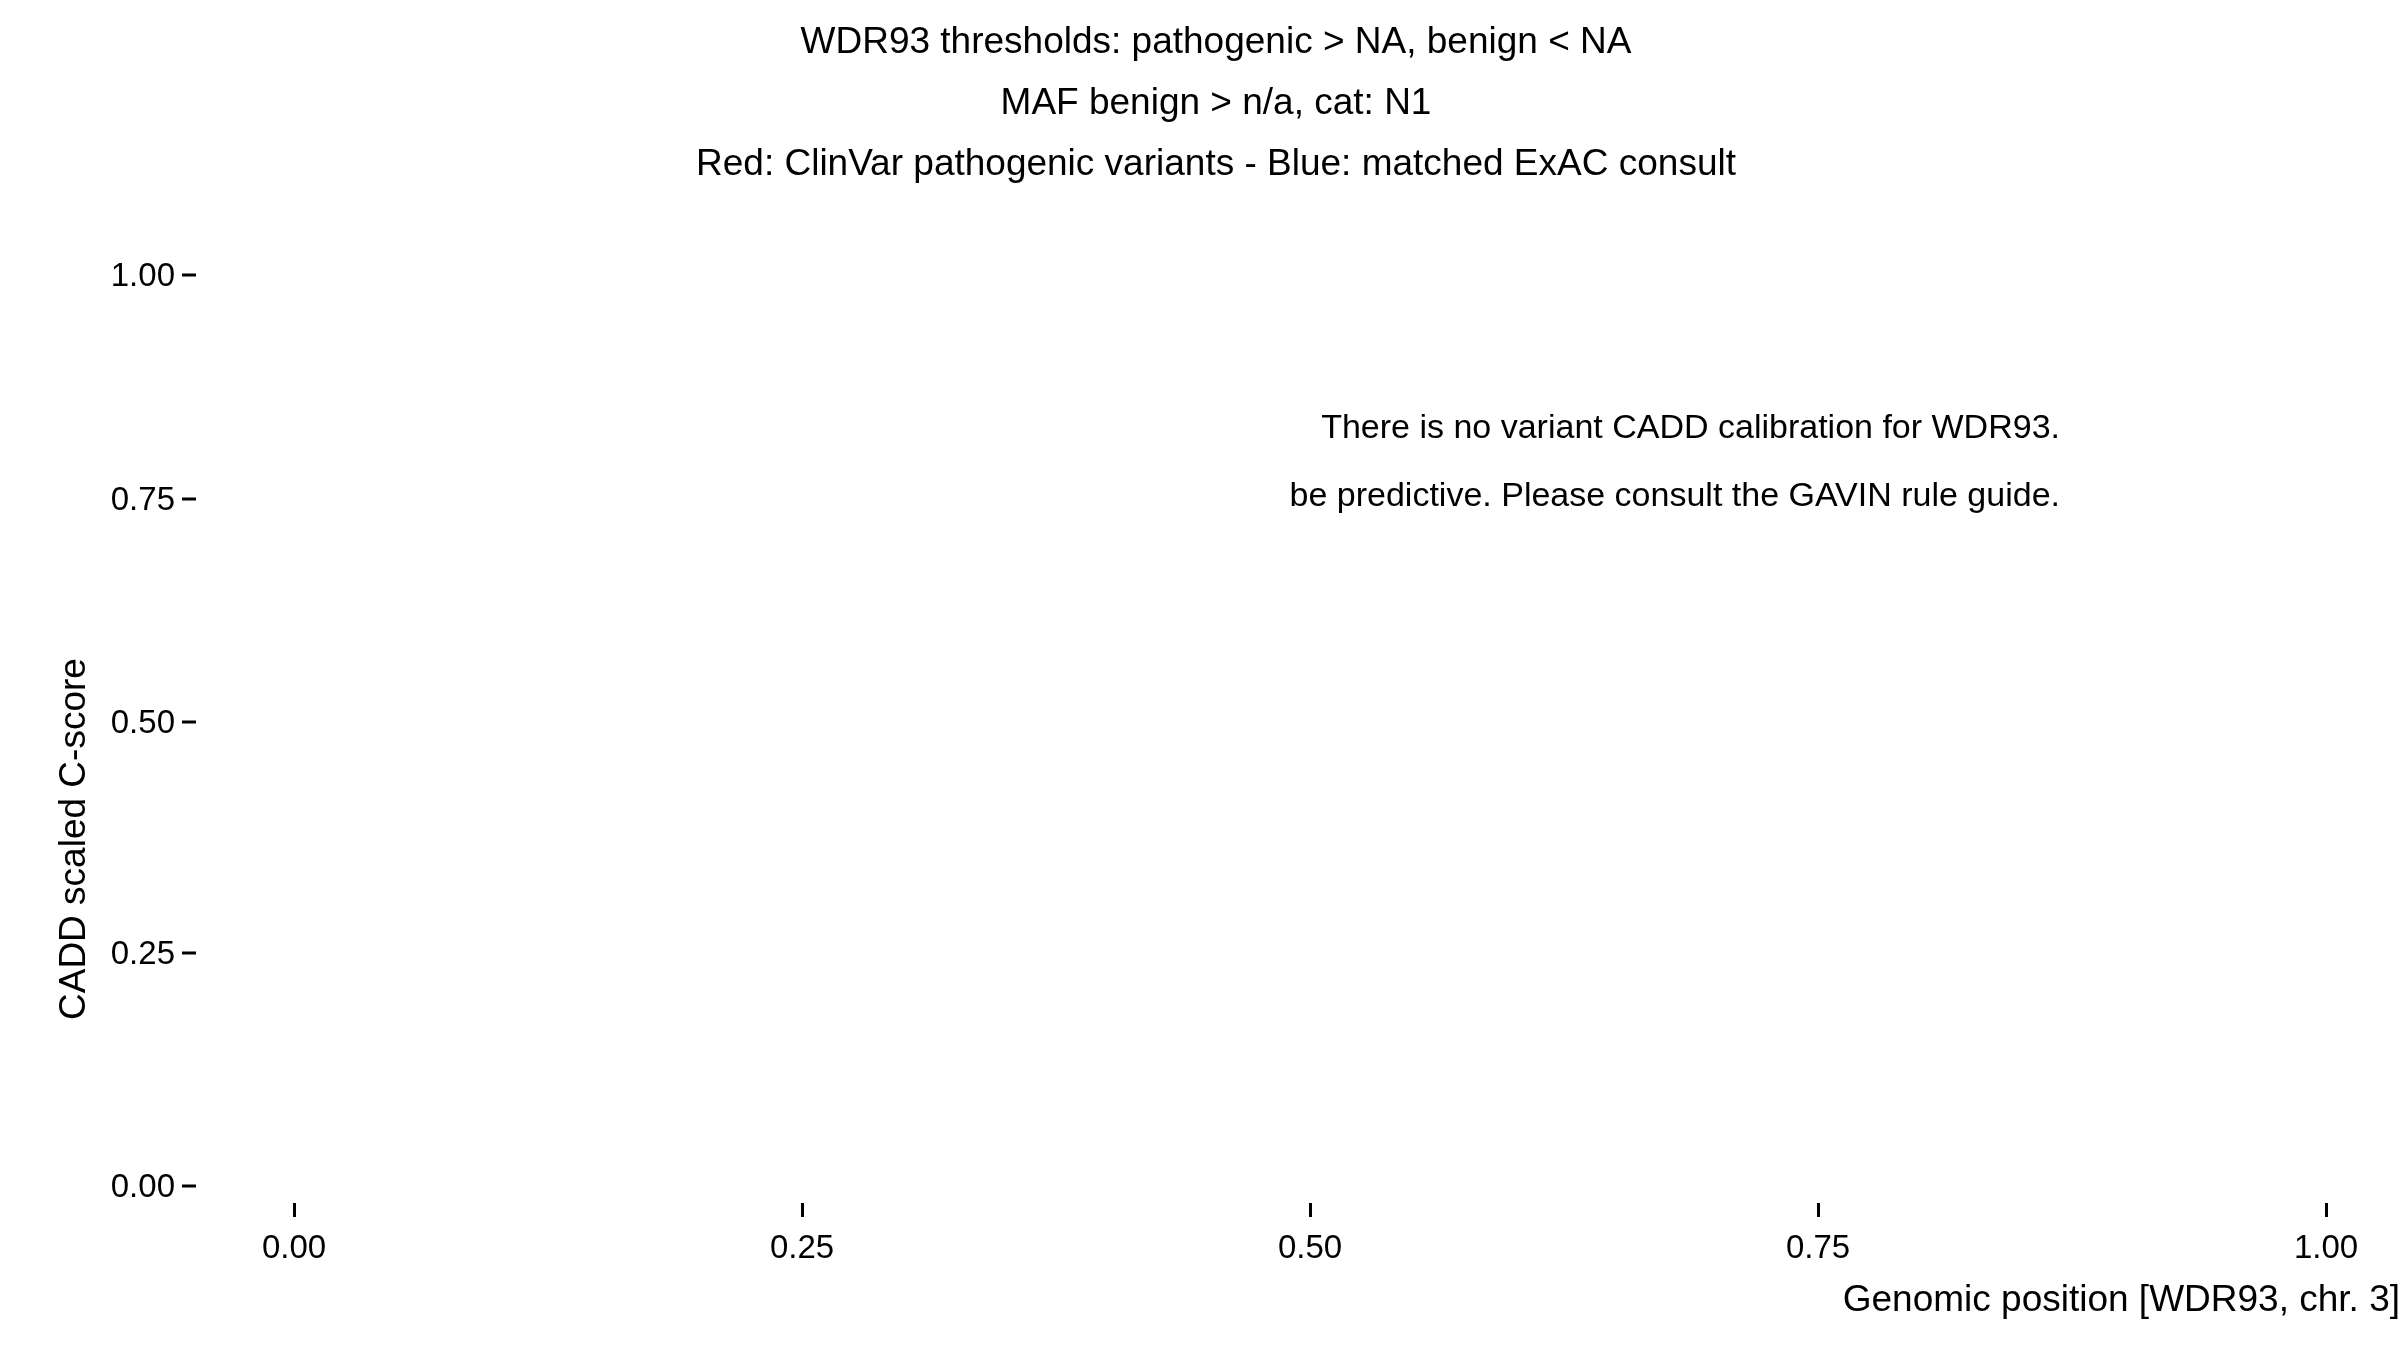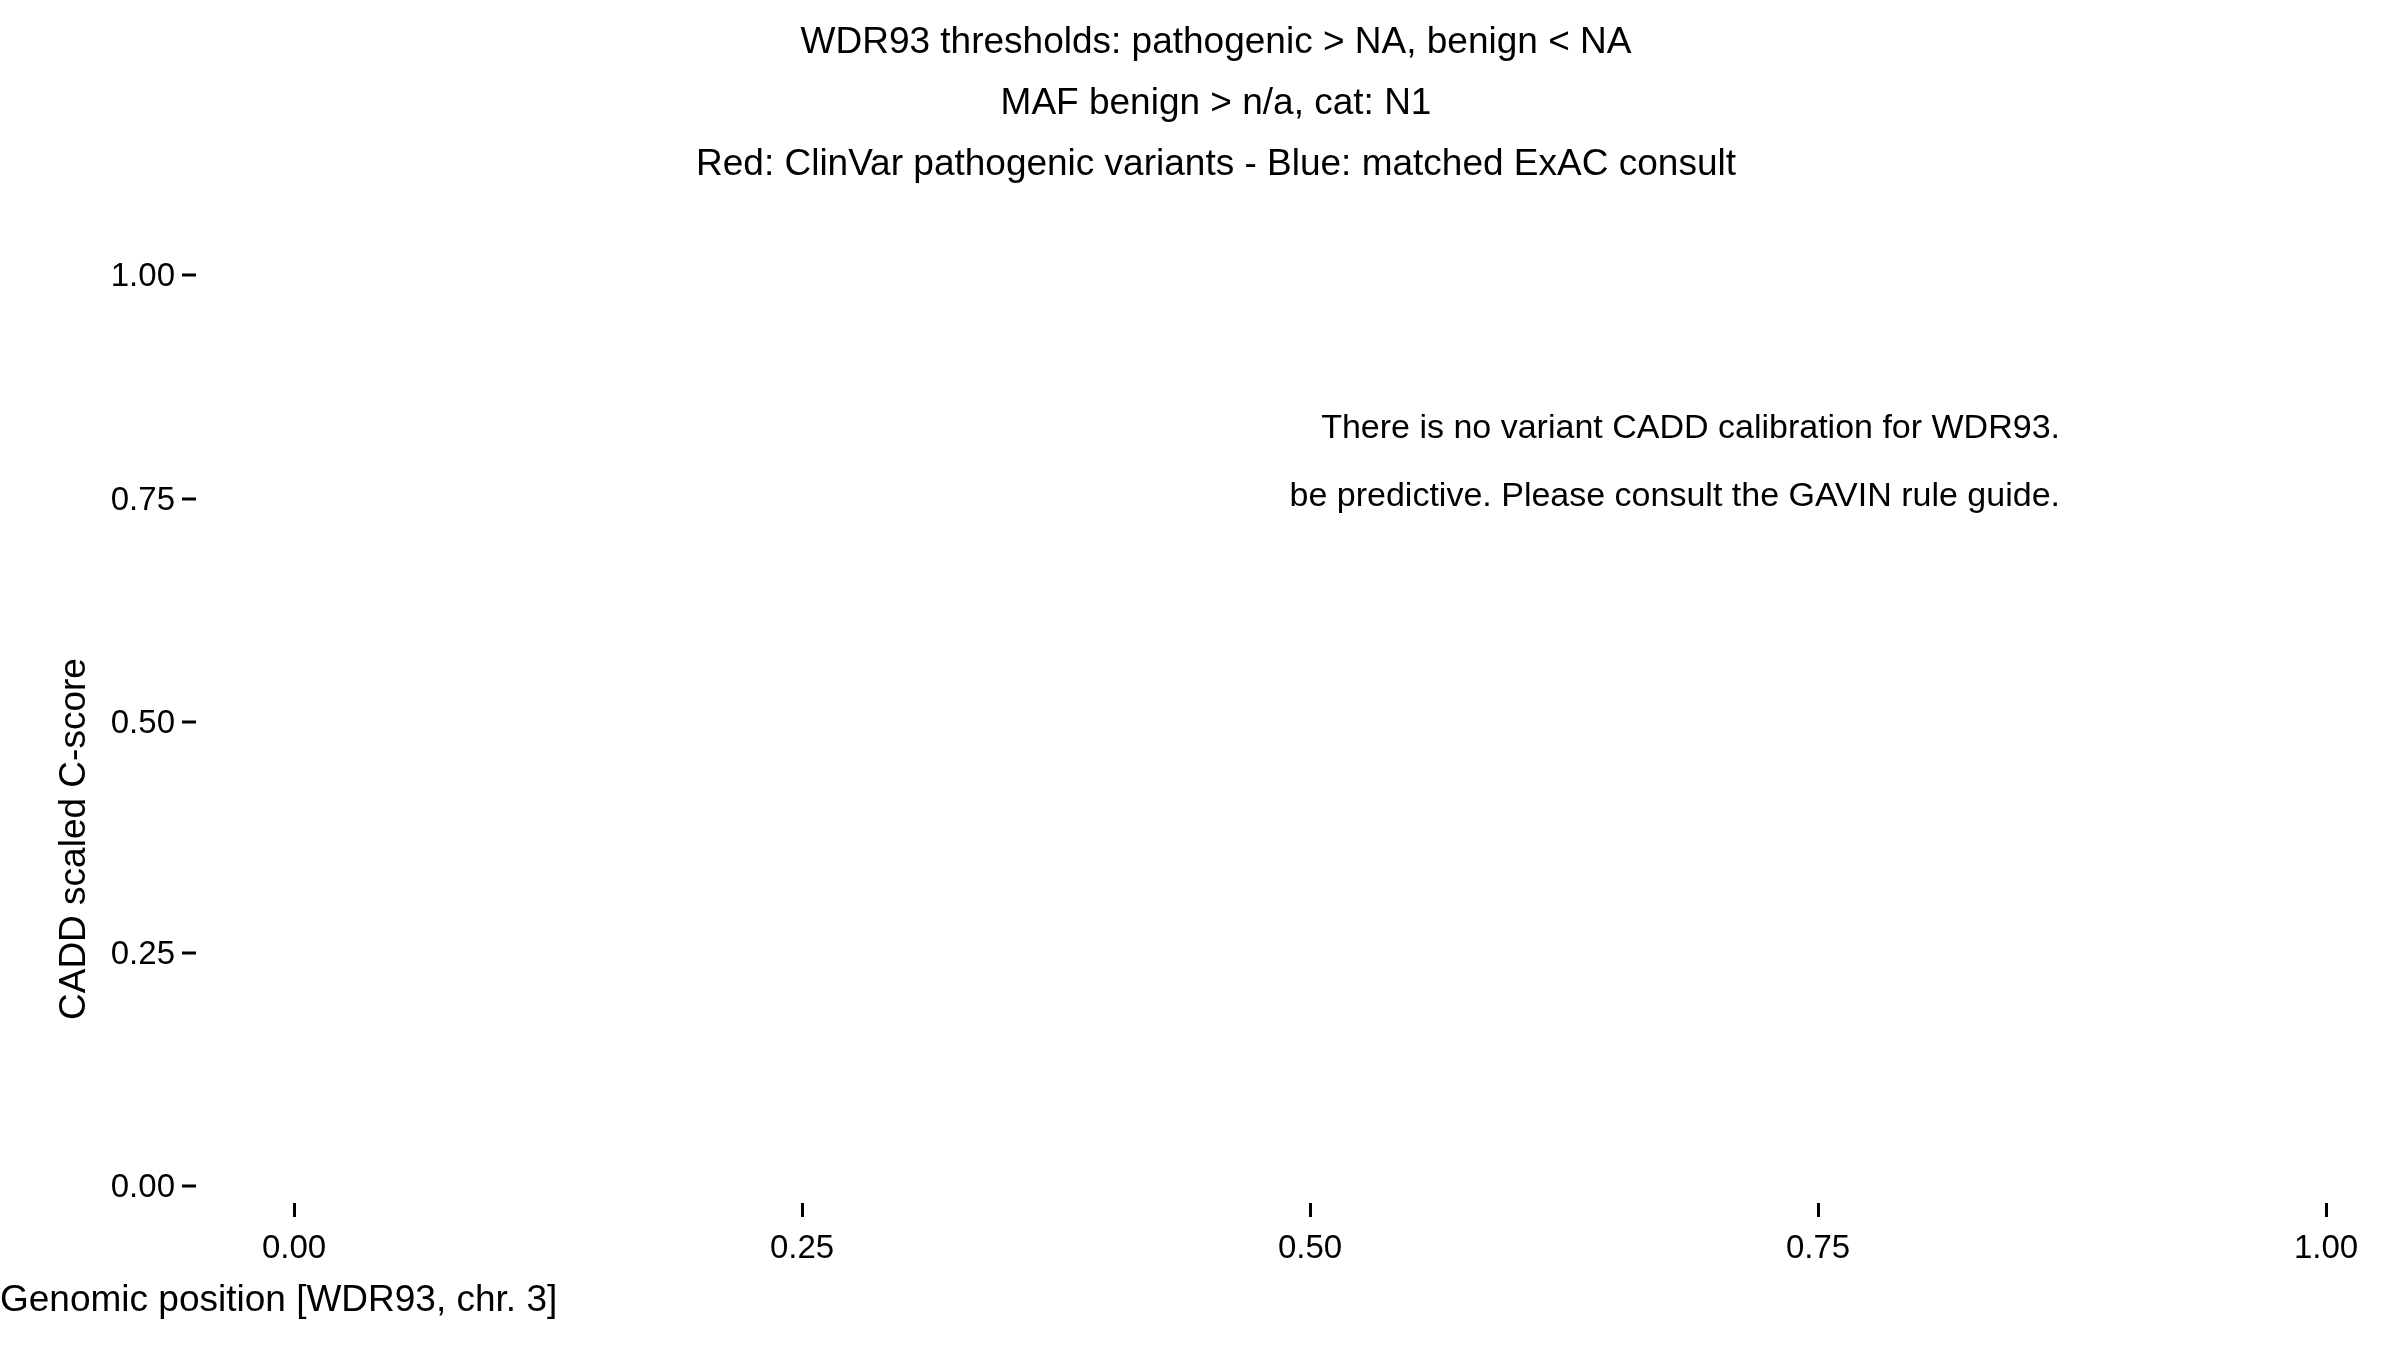--- a/index.html
+++ b/index.html
@@ -46,21 +46,21 @@
     color: #000000;
     transform-origin: left top;
     transform: translate(52px, 1020px) rotate(-90deg);
     white-space: pre;
   }
   .xlab {
     position: absolute;
     left: 0;
     top: 1278px;
     width: 2400px;
-    text-align: left;
+    text-align: right;
     font-size: 37px;
     color: #000000;
     white-space: pre;
   }
 
   
   .ytick {
     position: absolute;
     right: 0;
     width: 200px;

